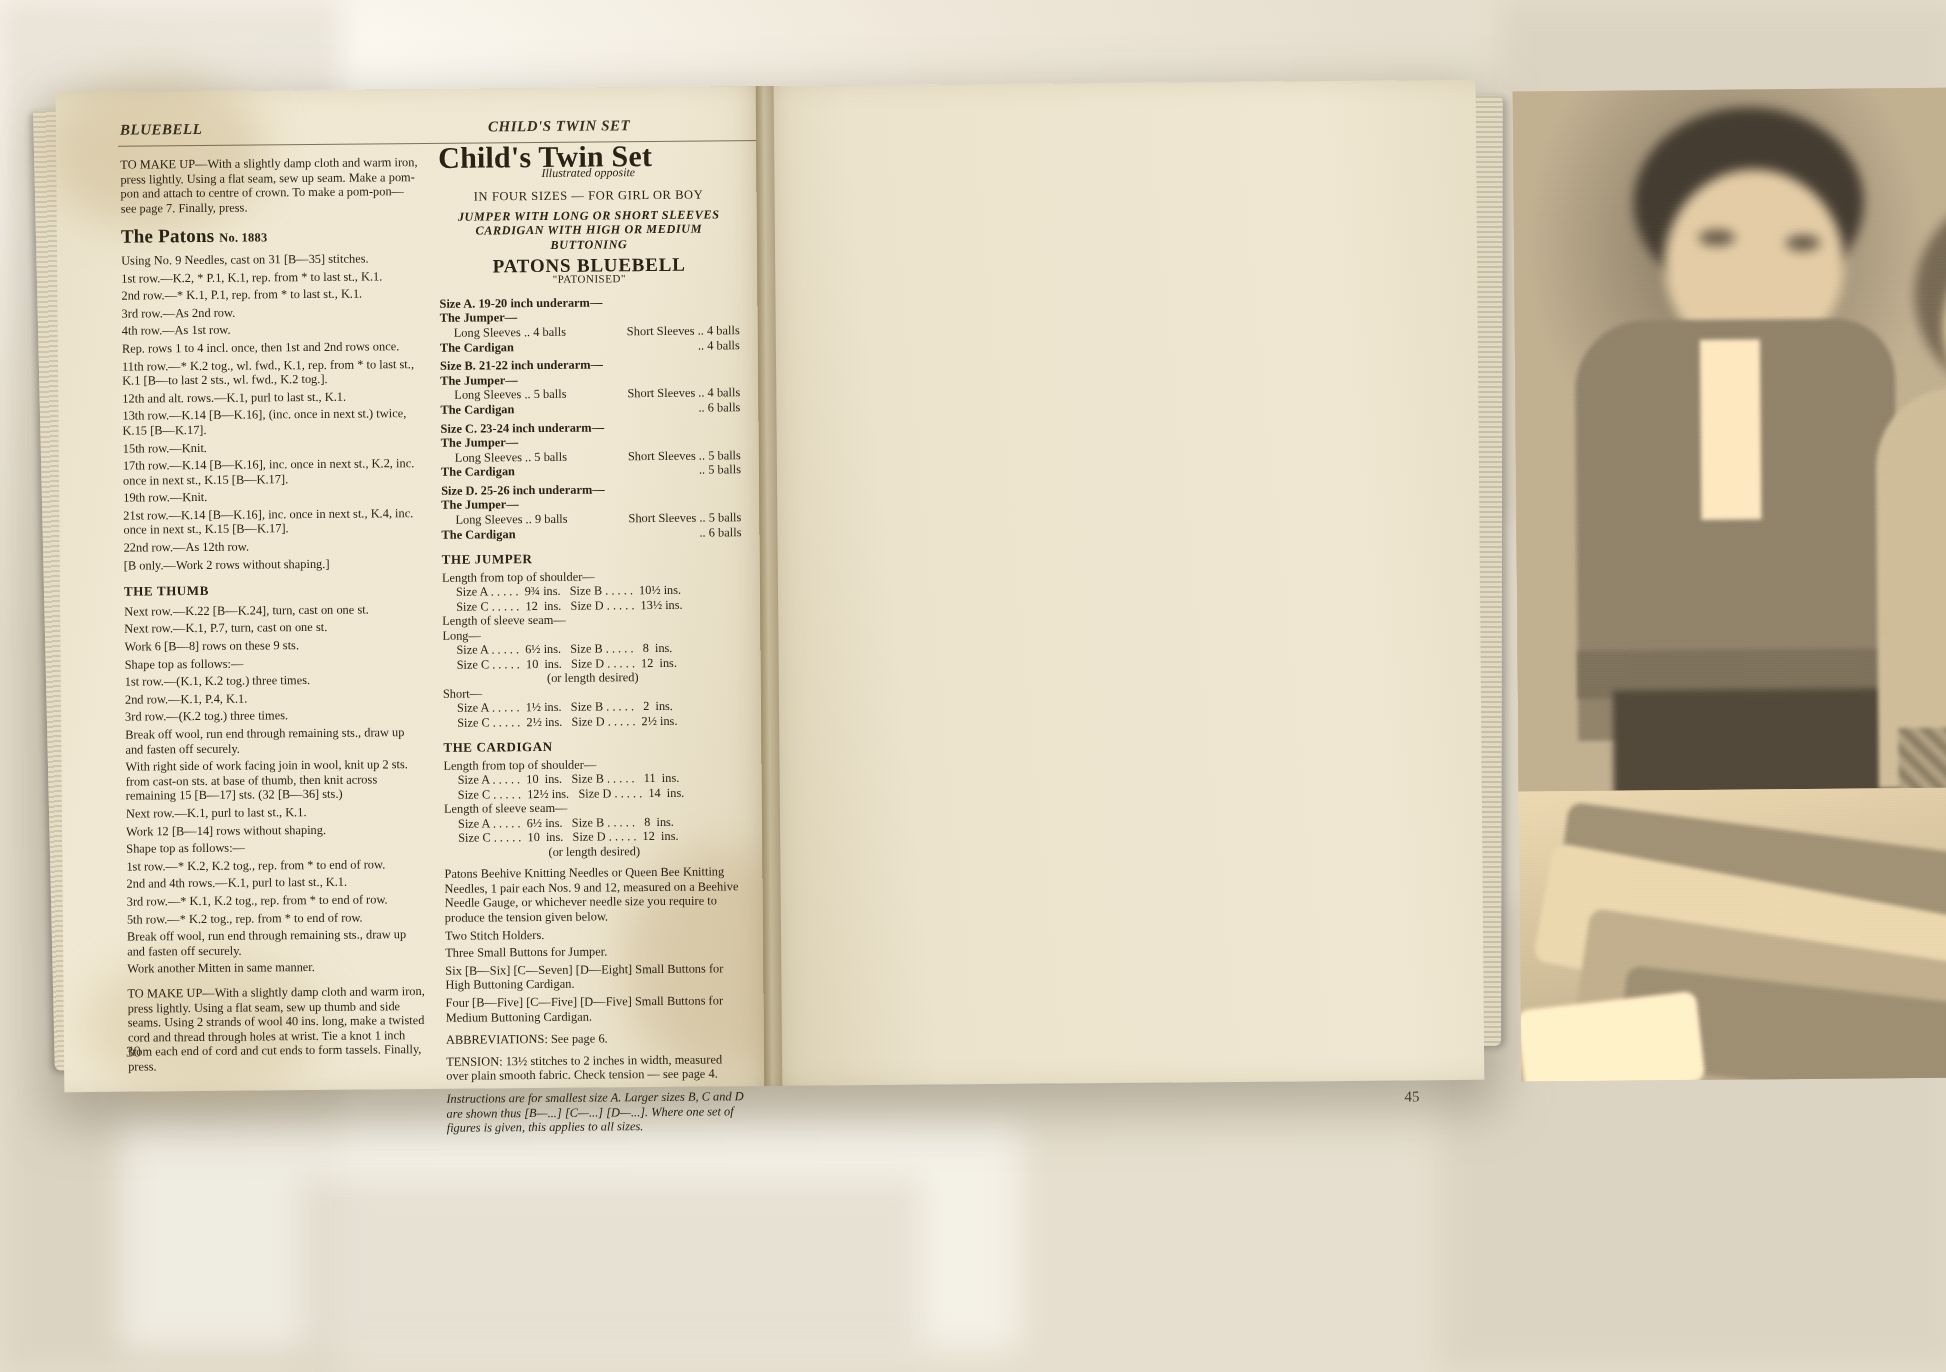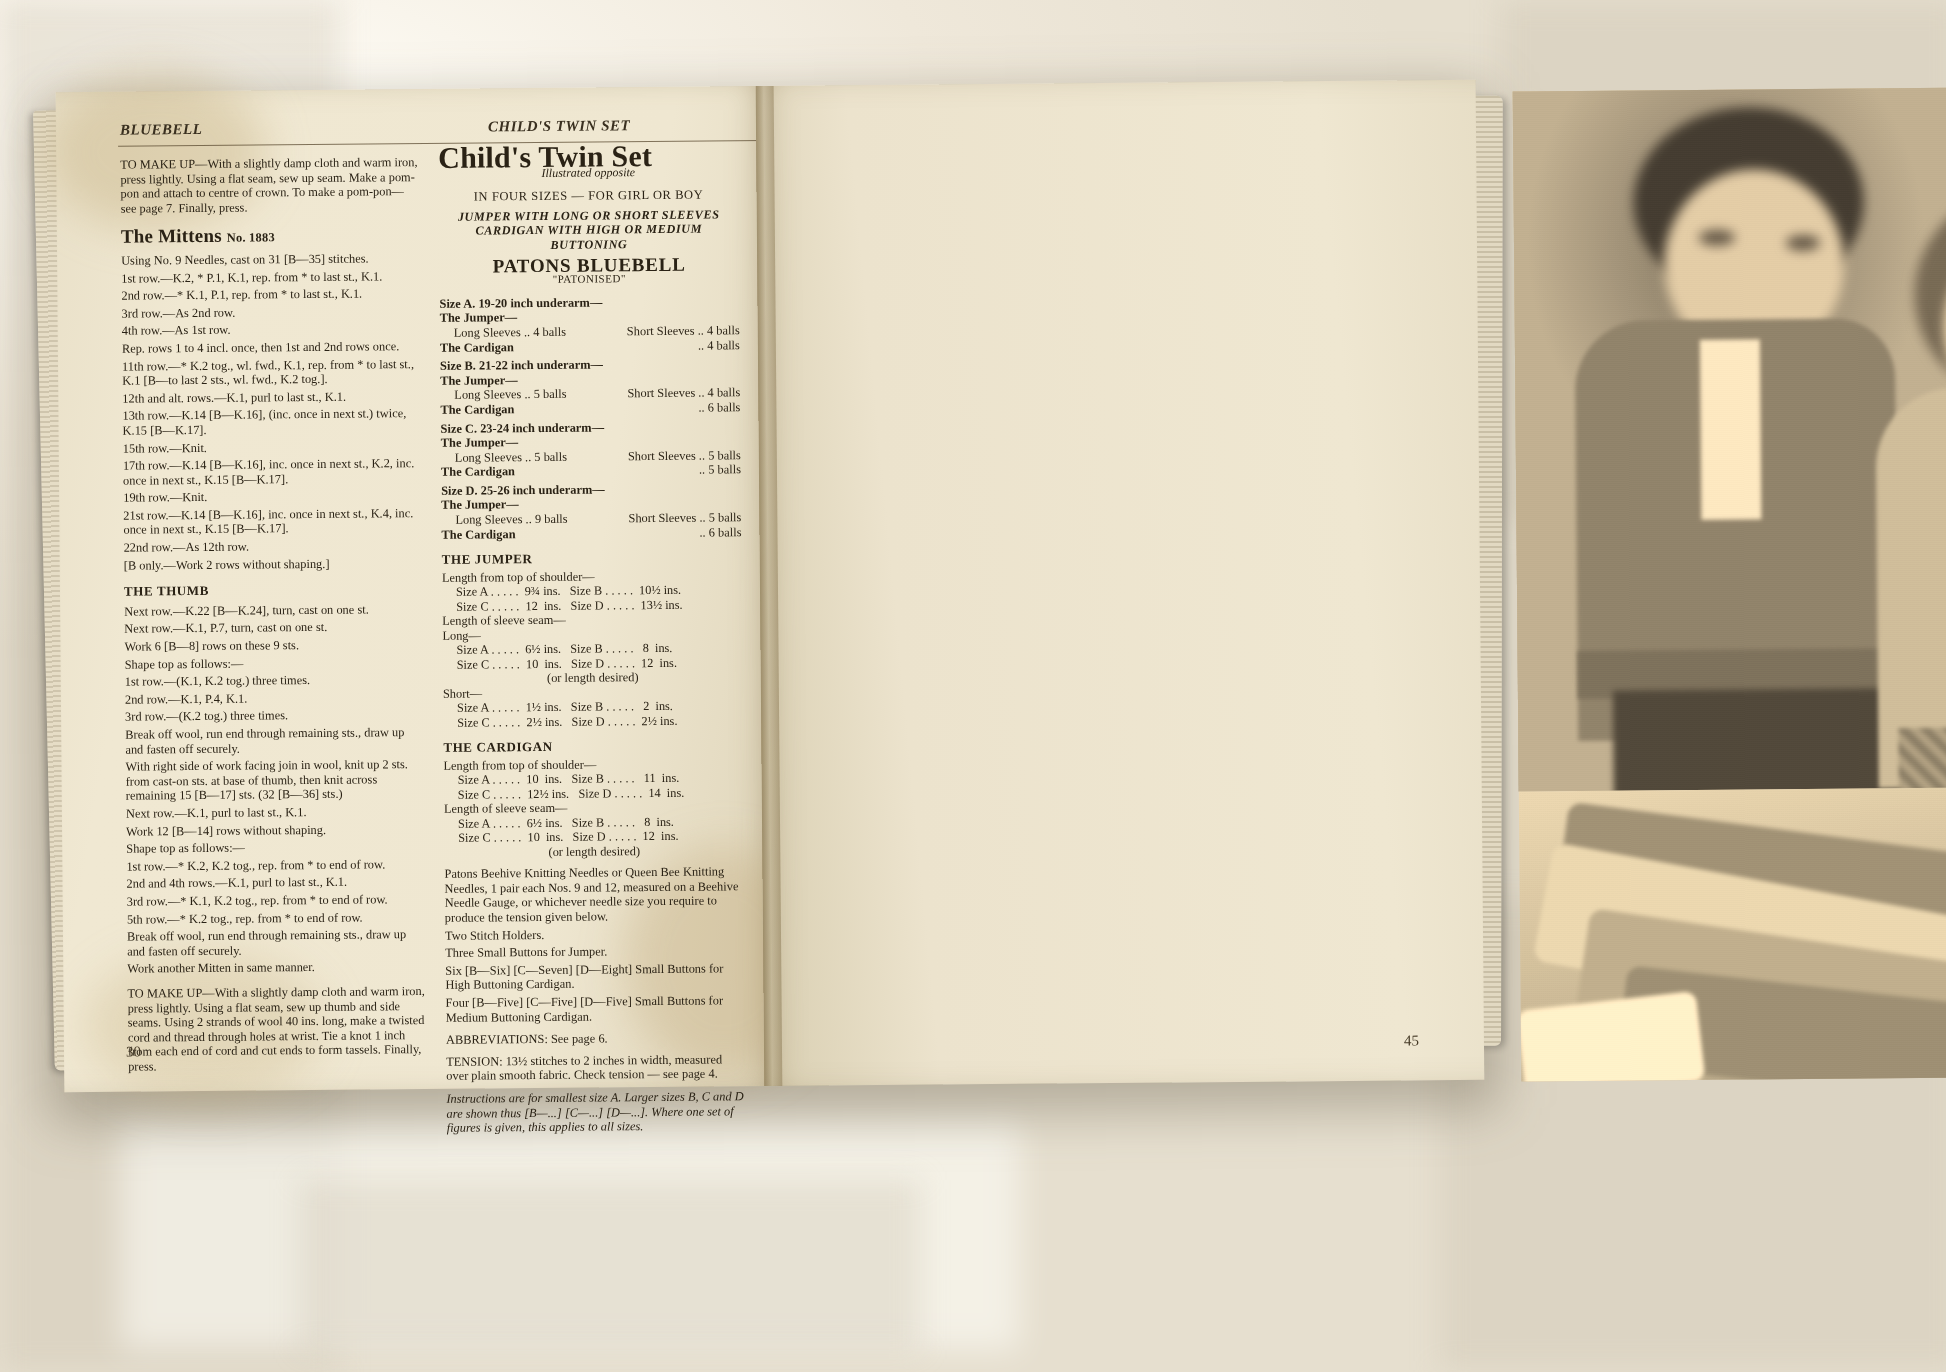--- a/index.html
+++ b/index.html
@@ -106,21 +106,21 @@
     <div class="stain" style="left:20px;top:860px;width:240px;height:150px;background:rgba(195,172,122,.28);"></div>
 
     <div class="hdr" style="left:64px;">BLUEBELL</div>
     <div class="hdr" style="left:432px;">CHILD'S TWIN SET</div>
     <div class="hdr-rule" style="left:62px;top:54px;width:648px;"></div>
 
     <div class="col tiny" style="left:64px;top:66px;width:298px;">
       <p class="p noind">TO MAKE UP—With a slightly damp cloth and warm iron, press lightly. Using a flat seam, sew up seam. Make a pom-pon and attach to centre of crown. To make a pom-pon—see page 7. Finally, press.</p>
 
       <div class="sec-title">
-        <span>The Mittens</span>
+        <span>The Patons</span>
         <span class="num">No. 1883</span>
       </div>
 
       <p class="p noind">Using No. 9 Needles, cast on 31 [B—35] stitches.</p>
       <p class="p noind">1st row.—K.2, * P.1, K.1, rep. from * to last st., K.1.</p>
       <p class="p noind">2nd row.—* K.1, P.1, rep. from * to last st., K.1.</p>
       <p class="p noind">3rd row.—As 2nd row.</p>
       <p class="p noind">4th row.—As 1st row.</p>
       <p class="p noind">Rep. rows 1 to 4 incl. once, then 1st and 2nd rows once.</p>
       <p class="p noind">11th row.—* K.2 tog., wl. fwd., K.1, rep. from * to last st., K.1 [B—to last 2 sts., wl. fwd., K.2 tog.].</p>
@@ -278,17 +278,17 @@
 
     <div class="photo photo-bot">
       <div class="shape" style="left:40px;top:40px;width:430px;height:120px;background:#8d8169;transform:rotate(8deg);filter:blur(2px);border-radius:14px;"></div>
       <div class="shape" style="left:20px;top:90px;width:420px;height:120px;background:#cfc3a5;transform:rotate(11deg);filter:blur(2px);border-radius:14px;"></div>
       <div class="shape" style="left:60px;top:150px;width:430px;height:110px;background:#a99c81;transform:rotate(9deg);filter:blur(2px);border-radius:14px;"></div>
       <div class="shape" style="left:100px;top:200px;width:420px;height:100px;background:#8a7f68;transform:rotate(7deg);filter:blur(2px);border-radius:14px;"></div>
       <div class="shape" style="left:0px;top:210px;width:180px;height:90px;background:#e5dcc4;transform:rotate(-6deg);filter:blur(2px);border-radius:12px;"></div>
       <div class="noise"></div>
     </div>
 
-    <div class="pageno" style="left:640px;top:952px;">45</div>
+    <div class="pageno" style="left:640px;top:1008px;">45</div>
   </div>
 
   <div class="spine"></div>
 </div>
 
 </body></html>

